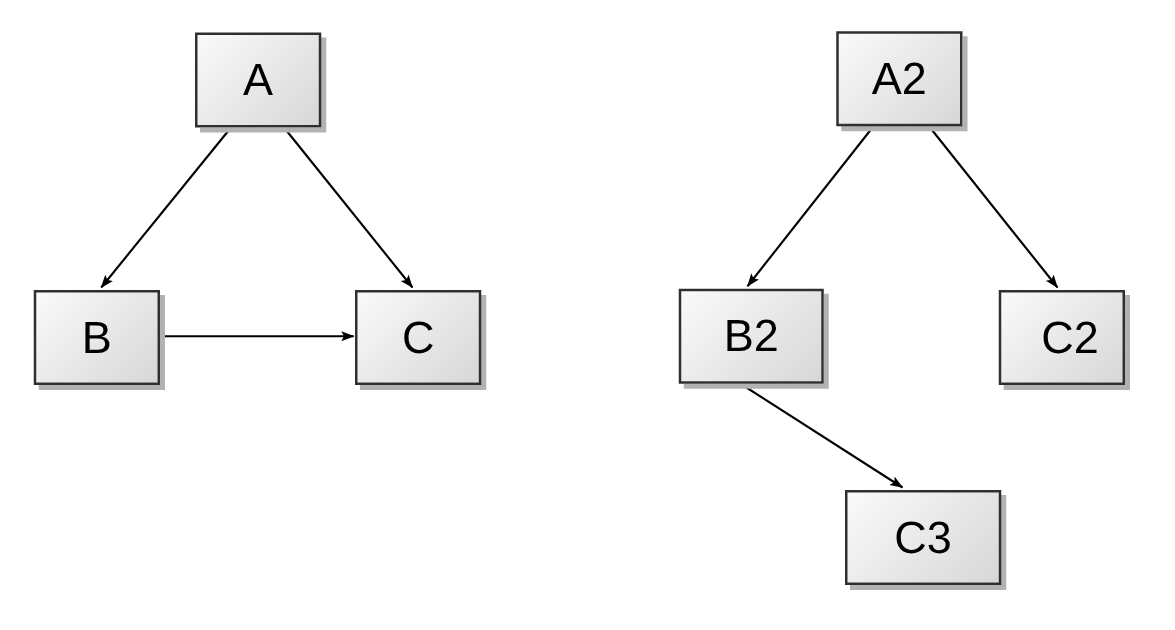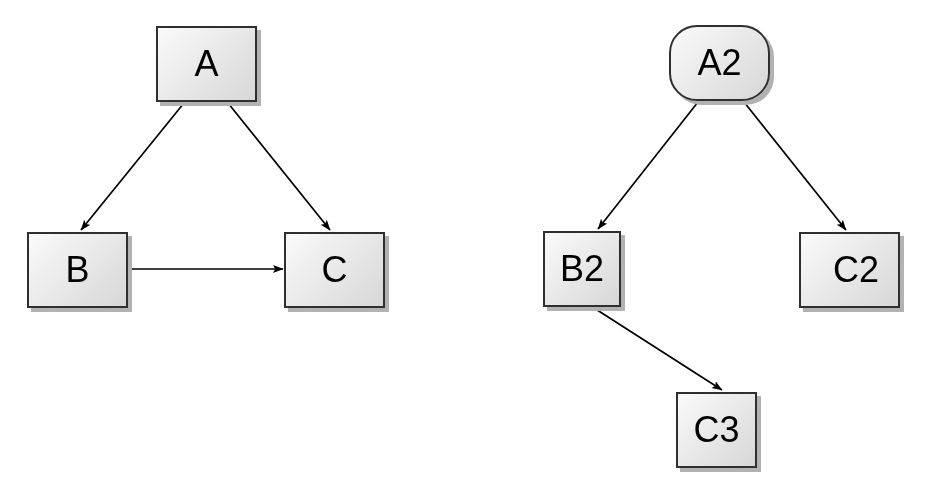--- a/index.html
+++ b/index.html
@@ -68,25 +68,25 @@
     </svg>
 <div class="node" style="left: 156px; top: 26px; width: 101px; height: 76px;">
       <span class="node-label">A</span>
     </div>
     <div class="node" style="left: 27px; top: 232px; width: 101px; height: 76px;">
       <span class="node-label">B</span>
     </div>
     <div class="node" style="left: 284px; top: 232px; width: 101px; height: 76px;">
       <span class="node-label">C</span>
     </div>
-    <div class="node" style="left: 669px; top: 25px; width: 101px; height: 76px; border-radius: 28px;">
+    <div class="node" style="left: 669px; top: 25px; width: 101px; height: 76px;">
       <span class="node-label">A2</span>
     </div>
-    <div class="node" style="left: 543px; top: 231px; width: 78px; height: 76px;">
+    <div class="node" style="left: 543px; top: 231px; width: 116px; height: 76px;">
       <span class="node-label">B2</span>
     </div>
     <div class="node" style="left: 799px; top: 232px; width: 101px; height: 76px; padding-left: 13px;">
       <span class="node-label">C2</span>
     </div>
-    <div class="node" style="left: 676px; top: 392px; width: 81px; height: 76px;">
+    <div class="node" style="left: 676px; top: 392px; width: 125px; height: 76px;">
       <span class="node-label">C3</span>
     </div>
   </div>
 
 </body></html>

